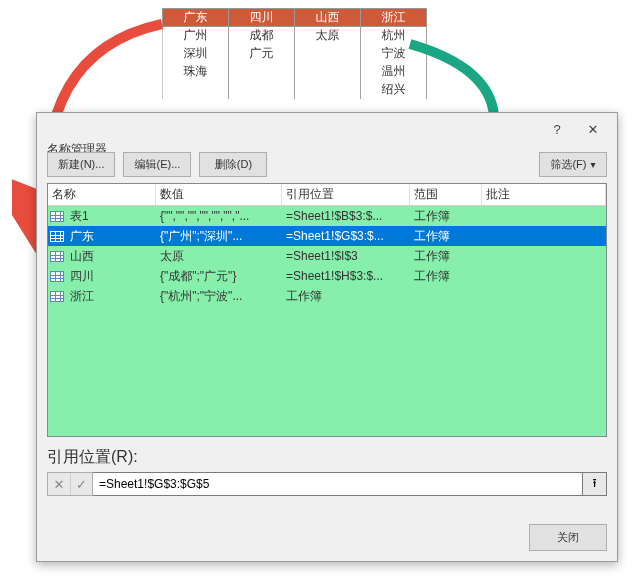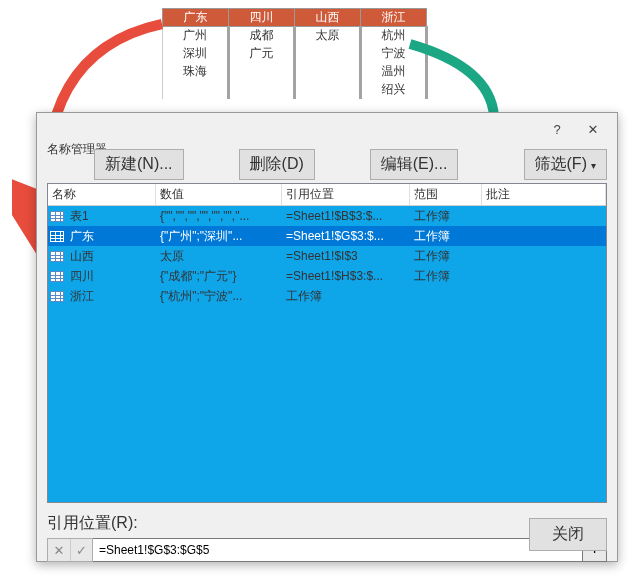--- a/index.html
+++ b/index.html
@@ -24,21 +24,21 @@
       color: #fff;
       font-weight: normal;
       border: 1px solid #999;
       width: 66px;
       height: 18px;
       text-align: center;
       font-size: 12px;
     }
     .top-table td {
       border-left: 1px solid #ccc;
-      border-right: 3px solid #a3a3a3;
+      border-right: 1px solid #a3a3a3;
       width: 66px;
       height: 18px;
       text-align: center;
       font-size: 12px;
       color: #333;
     }
     .top-table tr:last-child td {}
 
     
     .dialog {
@@ -74,38 +74,37 @@
       display: flex;
       align-items: center;
       padding: 0 10px;
       gap: 8px;
     }
     .toolbar .spacer { flex: 1; }
     .btn {
       background: #e1e1e1;
       border: 1px solid #adadad;
       padding: 4px 10px;
-      font-size: 16px;
+      font-size: 11px;
       color: #333;
       cursor: pointer;
       min-width: 68px;
       text-align: center;
-      margin-left: 47px;
     }
     .btn.dropdown::after {
       content: "▾";
       margin-left: 4px;
       font-size: 10px;
     }
 
     .list-area {
       margin: 0 10px;
-      background: #0ea5e9;
+      background: #86efac;
       border: 1px solid #828790;
-      height: 320px;
+      height: 254px;
       overflow: hidden;
     }
     .list-header {
       display: flex;
       background: #fff;
       border-bottom: 1px solid #d0d0d0;
       height: 22px;
       align-items: center;
     }
     .list-header .col {
@@ -295,22 +294,22 @@
 
 <div class="dialog">
   <div class="titlebar">
     <span class="title">名称管理器</span>
     <span class="tb-btn">?</span>
     <span class="tb-btn">✕</span>
   </div>
 
   <div class="toolbar">
     <button class="btn">新建(N)...</button>
+    <button class="btn">编辑(E)...</button>
     <button class="btn">删除(D)</button>
-    <button class="btn">编辑(E)...</button>
     <span class="spacer"></span>
     <button class="btn dropdown">筛选(F)</button>
   </div>
 
   <div class="list-area">
     <div class="list-header">
       <div class="col col-name">名称</div>
       <div class="col col-value">数值</div>
       <div class="col col-ref">引用位置</div>
       <div class="col col-scope">范围</div>

